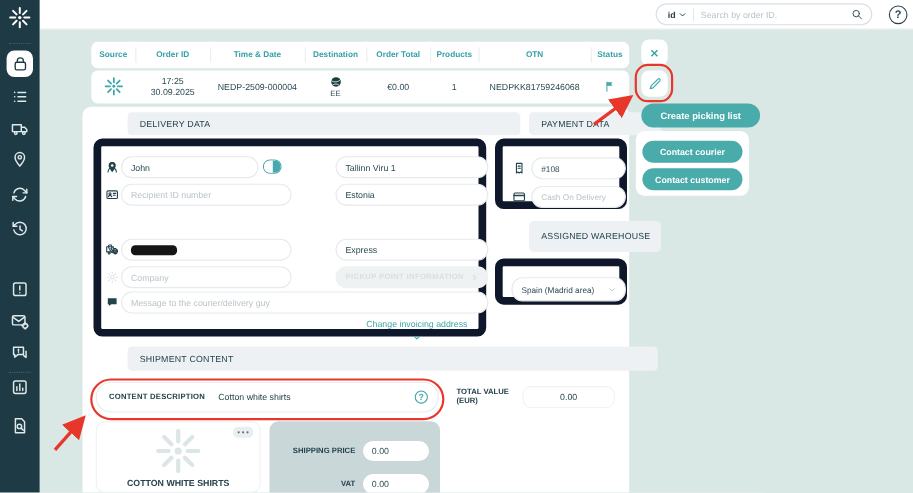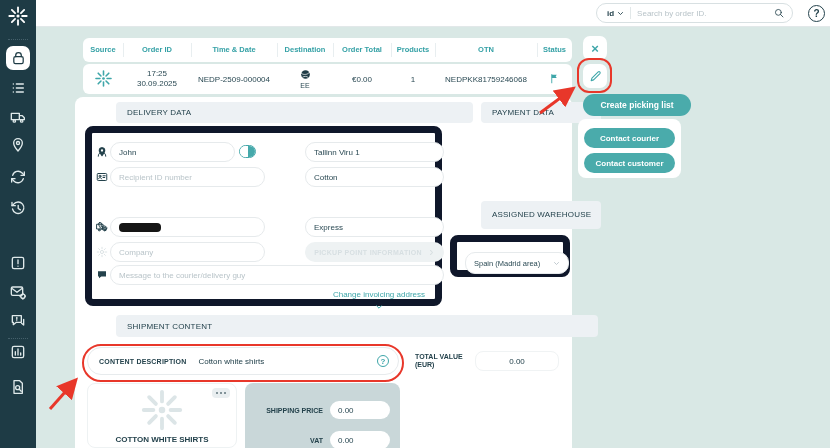--- a/index.html
+++ b/index.html
@@ -317,21 +317,21 @@
       <div class="dl-row" style="top:34px">
         <span class="icon fic">
             <svg viewBox="0 0 24 24" fill="none" stroke="currentColor" stroke-width="2" stroke-linecap="round" stroke-linejoin="round">
               <rect x="2.5" y="5" width="19" height="14" rx="2"></rect>
               <circle cx="8" cy="10.3" r="1.9"></circle>
               <path d="M4.8 15.8c.7-1.7 2-2.6 3.2-2.6s2.5.9 3.2 2.6"></path>
               <path d="M14 9.5h4.5M14 13h3.5"></path>
             </svg>
           </span>
         <div class="inp li ph">Recipient ID number</div>
-        <div class="inp ri">Cotton</div>
+        <div class="inp ri">Estonia</div>
       </div>
       <div class="dl-row" style="top:84px">
         <span class="icon fic">
             <svg viewBox="0 0 24 24" fill="none" stroke="currentColor" stroke-width="2" stroke-linecap="round" stroke-linejoin="round">
               <path d="M7 3.5h3.2L11.8 8l-2.3 1.6a12.5 12.5 0 0 0 5 5L16 12.3l4.5 1.6v3.2a1.9 1.9 0 0 1-2.1 1.9A16.5 16.5 0 0 1 5.1 5.6 1.9 1.9 0 0 1 7 3.5z"></path>
             </svg>
           </span>
         <div class="inp li">
           <div class="redact" style="width:42px;height:9px"></div>
         </div>
@@ -373,20 +373,40 @@
         <span>Change invoicing address</span>
         <span class="icon chev">
             <svg viewBox="0 0 24 24" fill="none" stroke="currentColor" stroke-width="2" stroke-linecap="round" stroke-linejoin="round">
               <path d="M5 8.5l7 7 7-7" stroke-width="3"></path>
             </svg>
           </span>
       </div>
     </div>
 
     <div id="pay-hd" class="abs sec-hd">PAYMENT DATA</div>
+    <div id="pay-box" class="abs fbox">
+      <div class="pay-row" style="top:10px">
+        <span class="icon fic">
+            <svg viewBox="0 0 24 24" fill="none" stroke="currentColor" stroke-width="2" stroke-linecap="round" stroke-linejoin="round">
+              <path d="M7 3h10v17.5l-2.5-1.8-2.5 1.8-2.5-1.8L7 20.5z"></path>
+              <path d="M10 8h4M10 12h4"></path>
+            </svg>
+          </span>
+        <div class="inp">#108</div>
+      </div>
+      <div class="pay-row" style="top:36px">
+        <span class="icon fic">
+            <svg viewBox="0 0 24 24" fill="none" stroke="currentColor" stroke-width="2" stroke-linecap="round" stroke-linejoin="round">
+              <rect x="2.5" y="5" width="19" height="14" rx="2"></rect>
+              <path d="M2.5 9.5h19" stroke-width="3"></path>
+            </svg>
+          </span>
+        <div class="inp ph">Cash On Delivery</div>
+      </div>
+    </div>
 
     <div id="wh-hd" class="abs sec-hd">ASSIGNED WAREHOUSE</div>
     <div id="wh-box" class="abs fbox">
       <div id="wh-sel" class="inp sel">
         <span>Spain (Madrid area)</span>
         <span class="icon chev">
             <svg viewBox="0 0 24 24" fill="none" stroke="currentColor" stroke-width="2" stroke-linecap="round" stroke-linejoin="round">
               <path d="M5 8.5l7 7 7-7" stroke-width="3"></path>
             </svg>
           </span>

